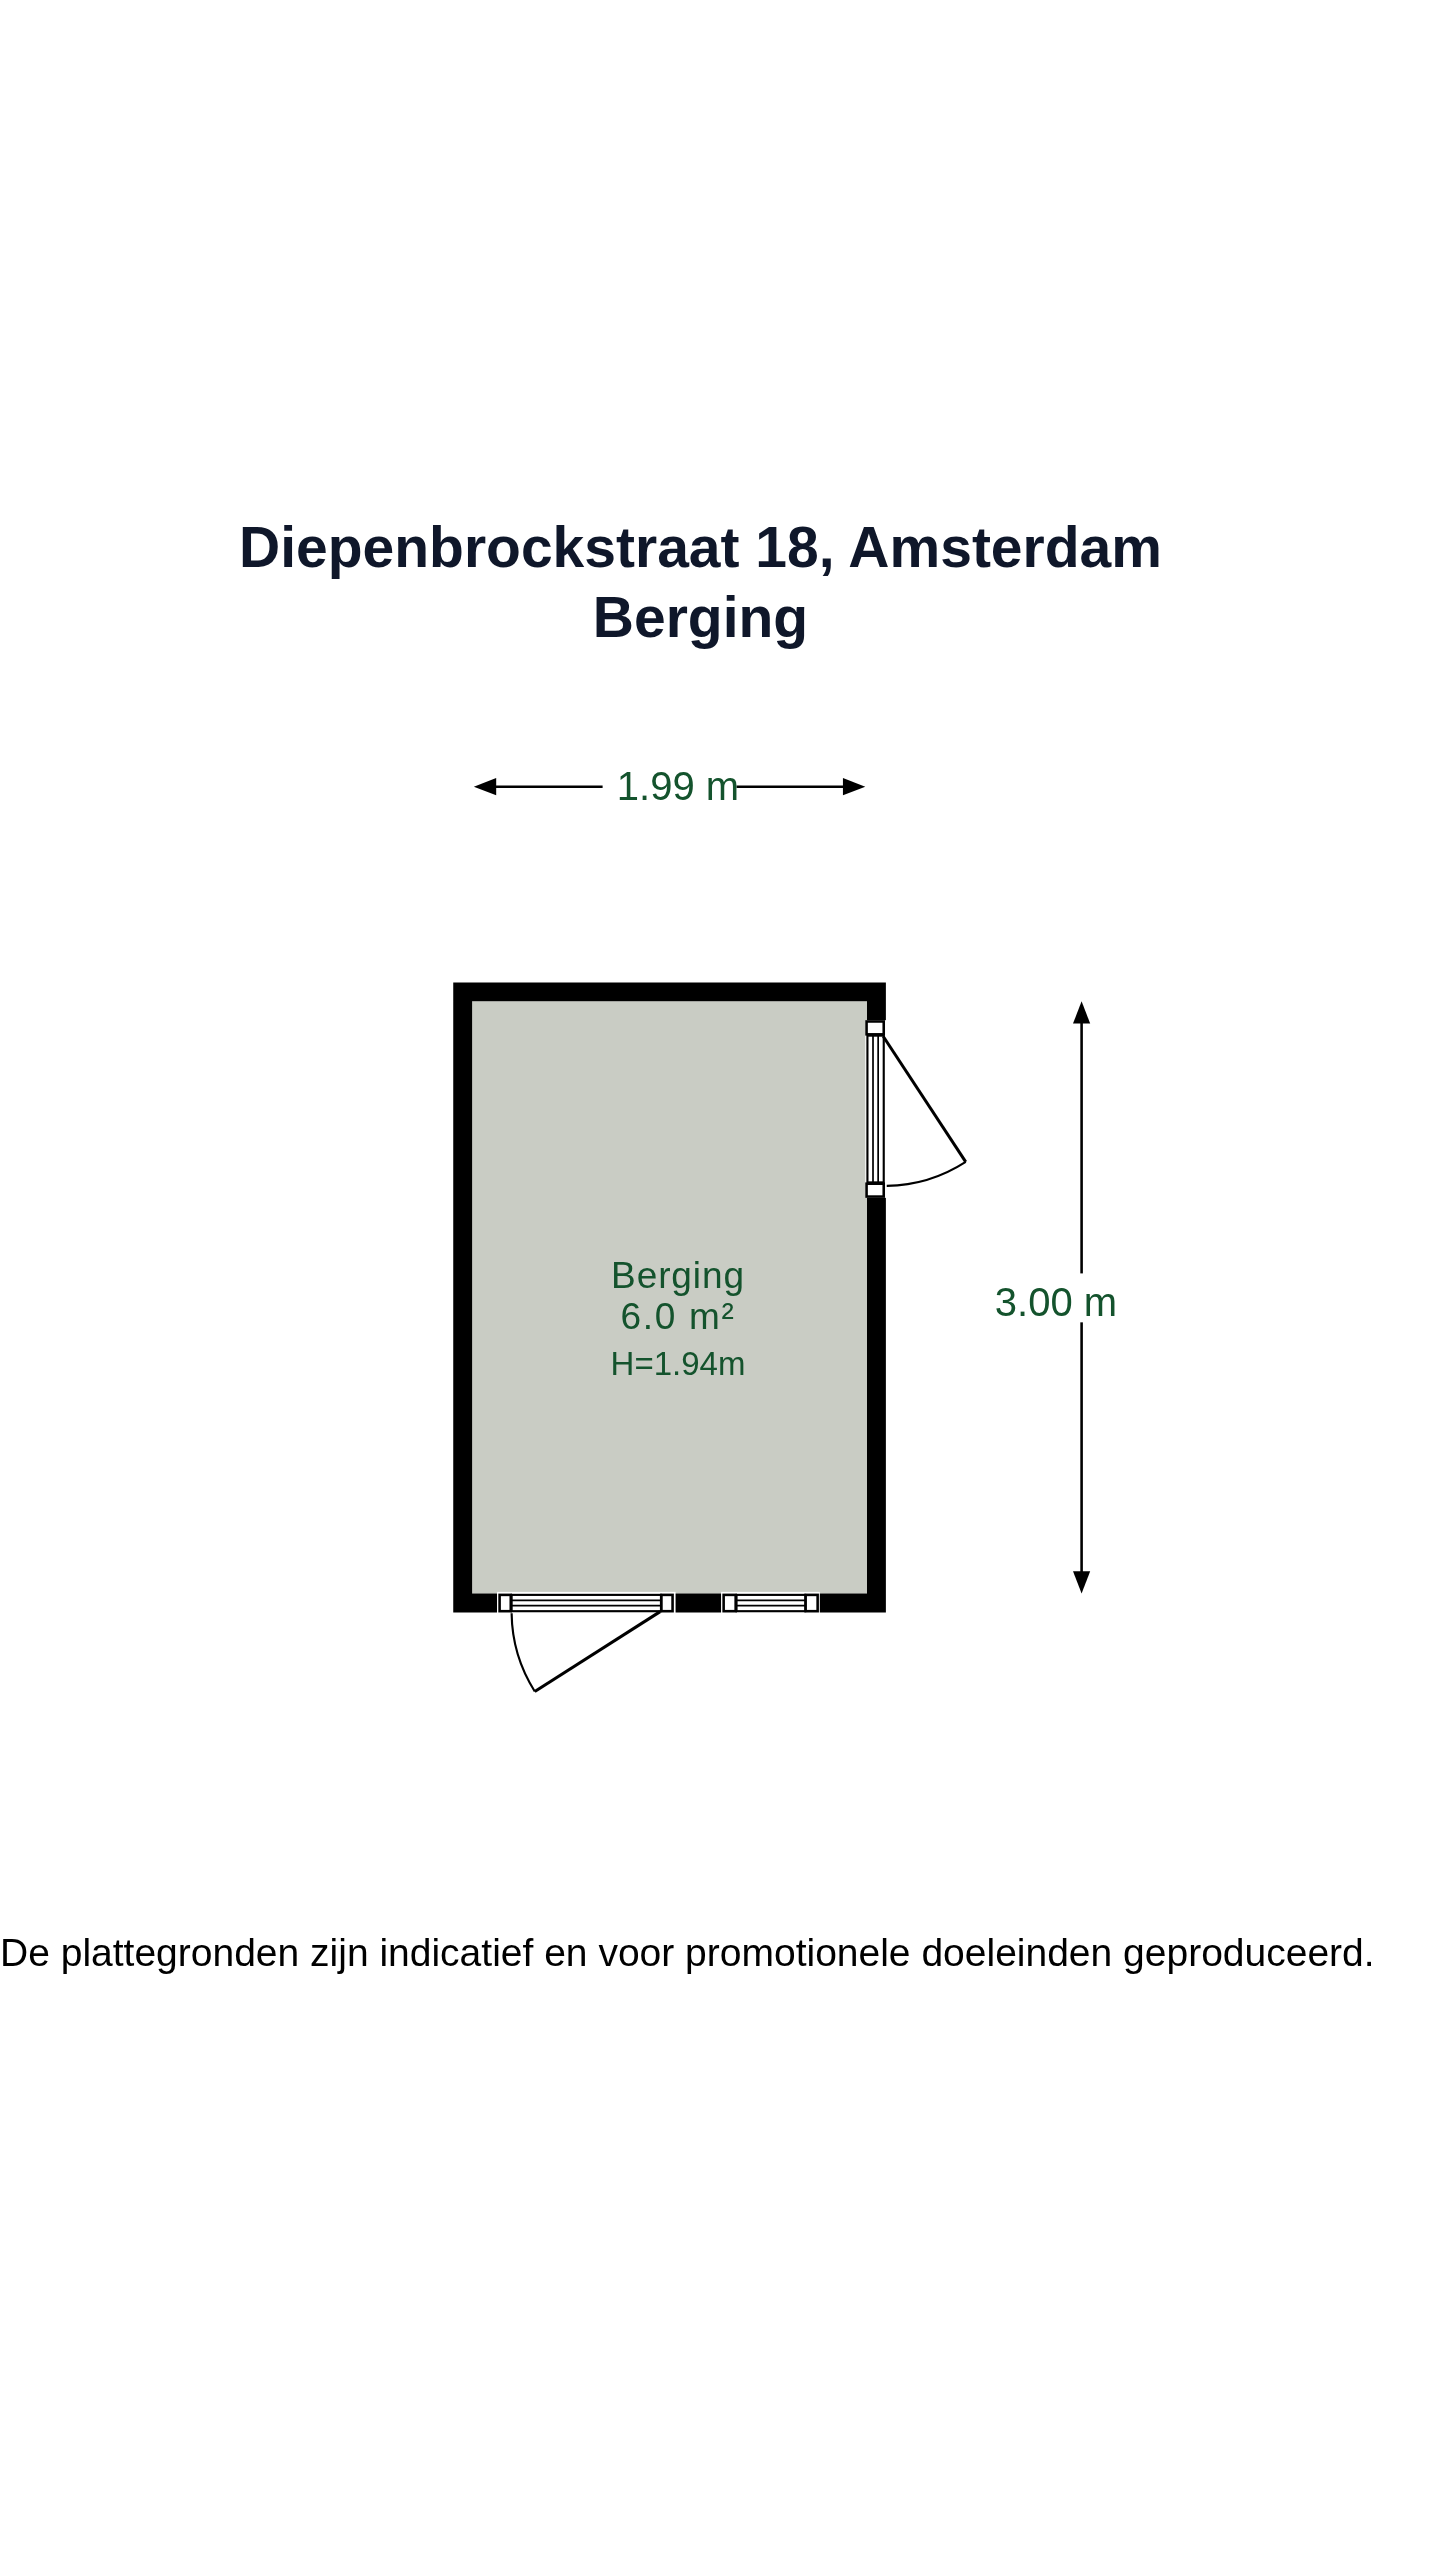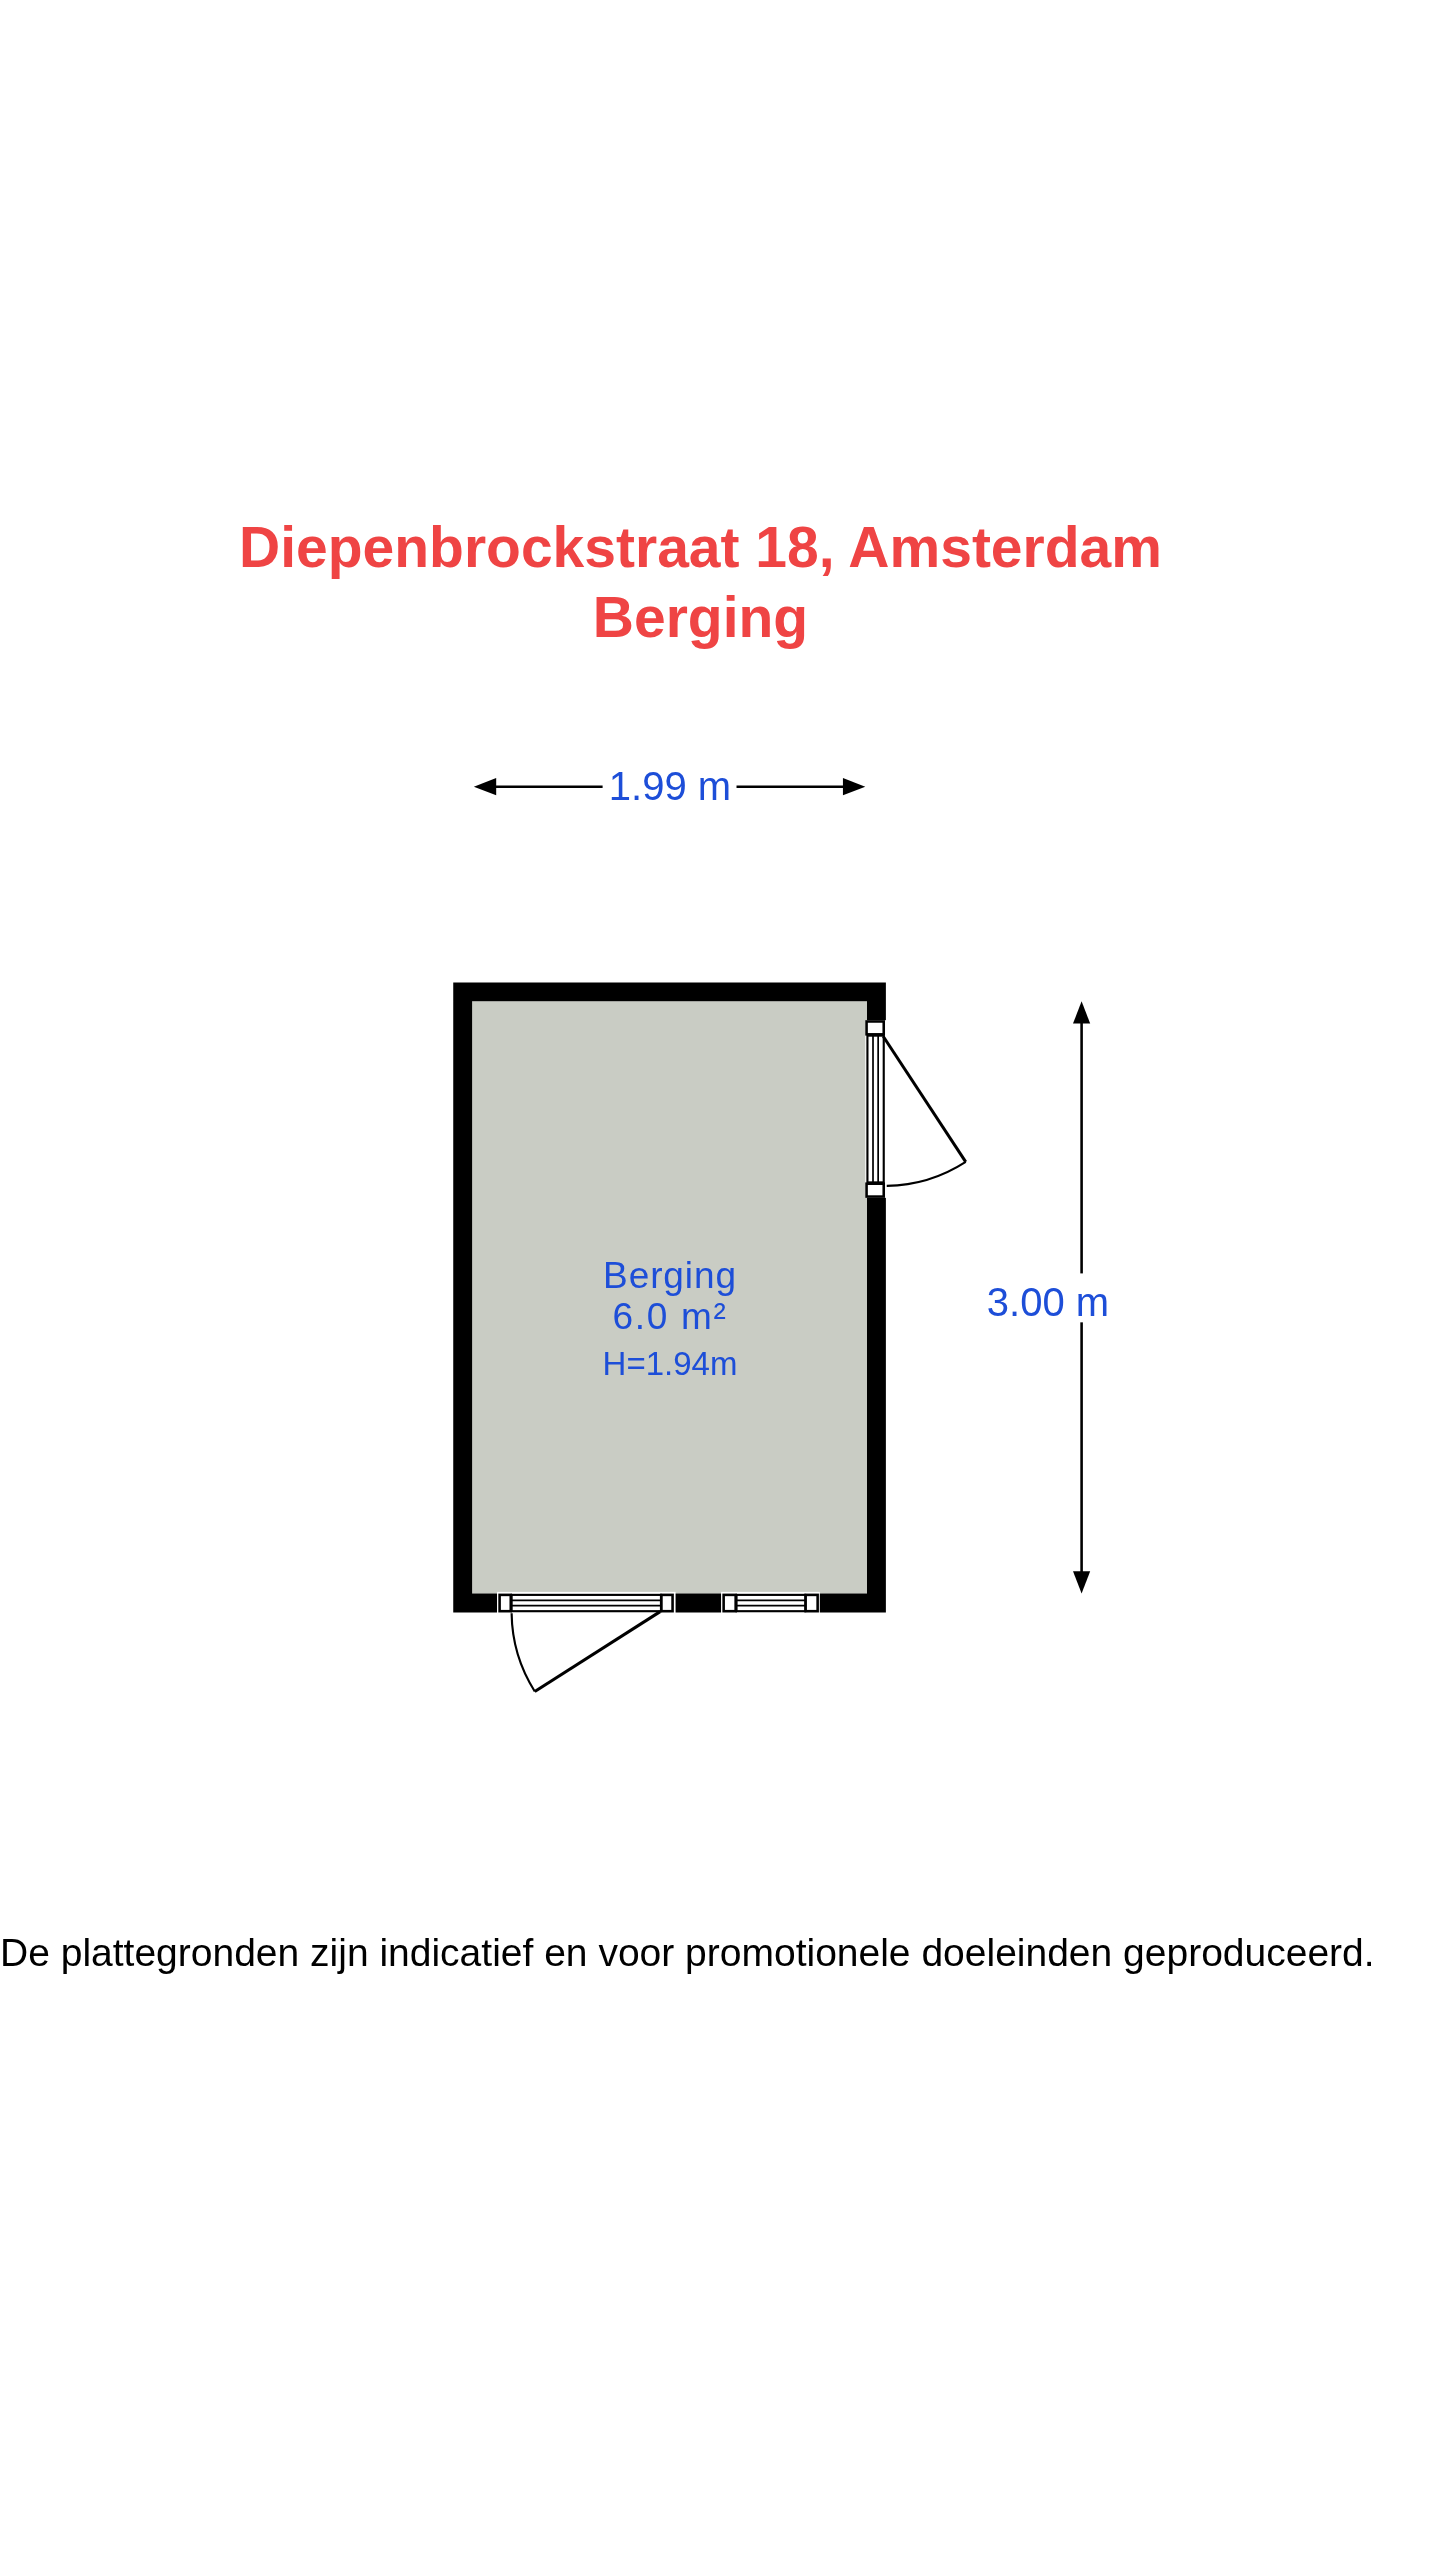--- a/index.html
+++ b/index.html
@@ -10,38 +10,39 @@
     position: relative;
     overflow: hidden;
   }
   .page { position: absolute; left: 0; top: 0; width: 1449px; height: 2576px; }
 
   
   .title-block {
     position: absolute;
     left: 0; top: 512px; width: 1401px;
     text-align: center;
-    color: #ef4444;
+    color: #0f172a;
   }
   .title-line {
     font-size: 57px;
     font-weight: bold;
     line-height: 70px;
     white-space: nowrap;
   }
 
   
   .plan-svg { position: absolute; left: 0; top: 0; width: 1449px; height: 2576px; }
 
   
   .anchored {
     position: absolute;
     transform: translate(-50%, -50%);
     white-space: nowrap;
-    color: #1d4ed8;
+    color: #14532d;
+    margin-left: 8px;
   }
   .dim-label-h { left: 670px; top: 786px; font-size: 40px; }
   .dim-label-v { left: 1048px; top: 1302px; font-size: 40px; }
   .room-name   { left: 670px; top: 1276px; font-size: 37px; letter-spacing: 0.9px; }
   .room-area   { left: 670px; top: 1317px; font-size: 37px; letter-spacing: 1.7px; }
   .room-height { left: 670px; top: 1364px; font-size: 33px; }
 
   
   .footer-block {
     position: absolute;

